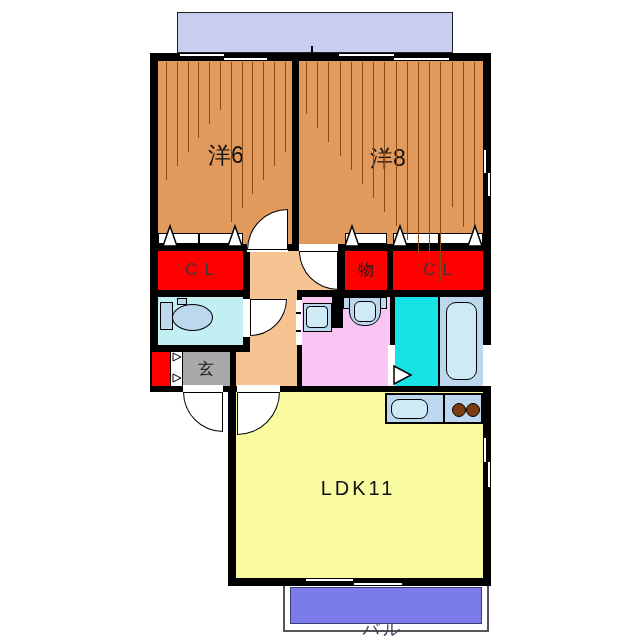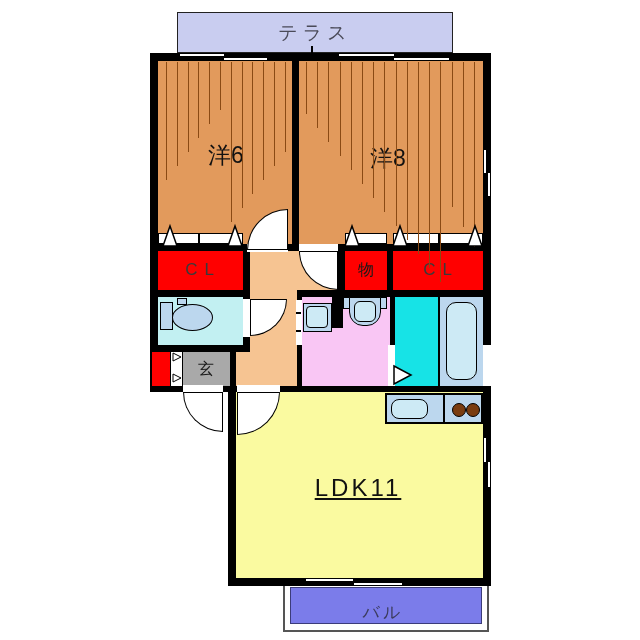--- a/index.html
+++ b/index.html
@@ -19,36 +19,35 @@
   .fill-bath{background:var(--bathroom,#17e3e6);}
   .fill-fix{background:var(--fixture,#bcd7ee);border:1px solid #000;}
   .fill-fixl{background:var(--fixture_light,#cdeaf5);border:1px solid #000;}
   .white{background:#fff;}
   .track{background:#fff;border:1px solid #000;}
   .disc{background:#fff;border:1px solid #000;}
   .lbl{position:absolute;transform:translate(-50%,-50%);white-space:nowrap;color:#111;}
   .lbl-room{font-size:23px;}
   .lbl-cl{font-size:17px;letter-spacing:7px;color:#3a3a3a;}
   .lbl-sm{font-size:16px;color:#1a1a1a;}
-  .lbl-ldk{font-size:24px;letter-spacing:3px;text-decoration:underline;}
+  .lbl-ldk{font-size:20px;letter-spacing:3px;}
   .lbl-terrace{font-size:19px;letter-spacing:5px;color:#4a4a58;}
-  .lbl-bal{font-size:17px;letter-spacing:3px;color:#3c3c5e;}
+  .lbl-bal{font-size:17px;letter-spacing:3px;color:#3c3c5e;margin-top:17px;}
   .hatch-line{position:absolute;width:1px;background:var(--hatch,#8a4a14);}
   .tick{position:absolute;background:#000;}
   .burner{position:absolute;width:14px;height:14px;border-radius:50%;
           background:var(--burner,#7a3c10);border:1px solid #000;box-sizing:border-box;}
   svg.overlay{position:absolute;left:0;top:0;pointer-events:none;}
 </style>
 </head>
 <body>
 
 <div class="plan">
 
   <div class="abs fill-terrace" style="left:177px;top:12px;width:276px;height:41px;"></div>
-  <span class="lbl lbl-terrace" style="left:315px;top:33px;">テラス</span>
 
   <div class="abs white" style="left:283px;top:584px;width:206px;height:48px;border:2px solid #555;"></div>
   <div class="abs fill-balcony" style="left:290px;top:587px;width:192px;height:37px;"></div>
   <span class="lbl lbl-bal" style="left:383px;top:612px;">バル</span>
 
   <div class="abs wall" style="left:150px;top:53px;width:341px;height:339px;"></div>
 
   <div class="abs fill-room" style="left:158px;top:61px;width:134px;height:183px;"></div>
   <div class="abs fill-room" style="left:299px;top:61px;width:184px;height:183px;"></div>
 

